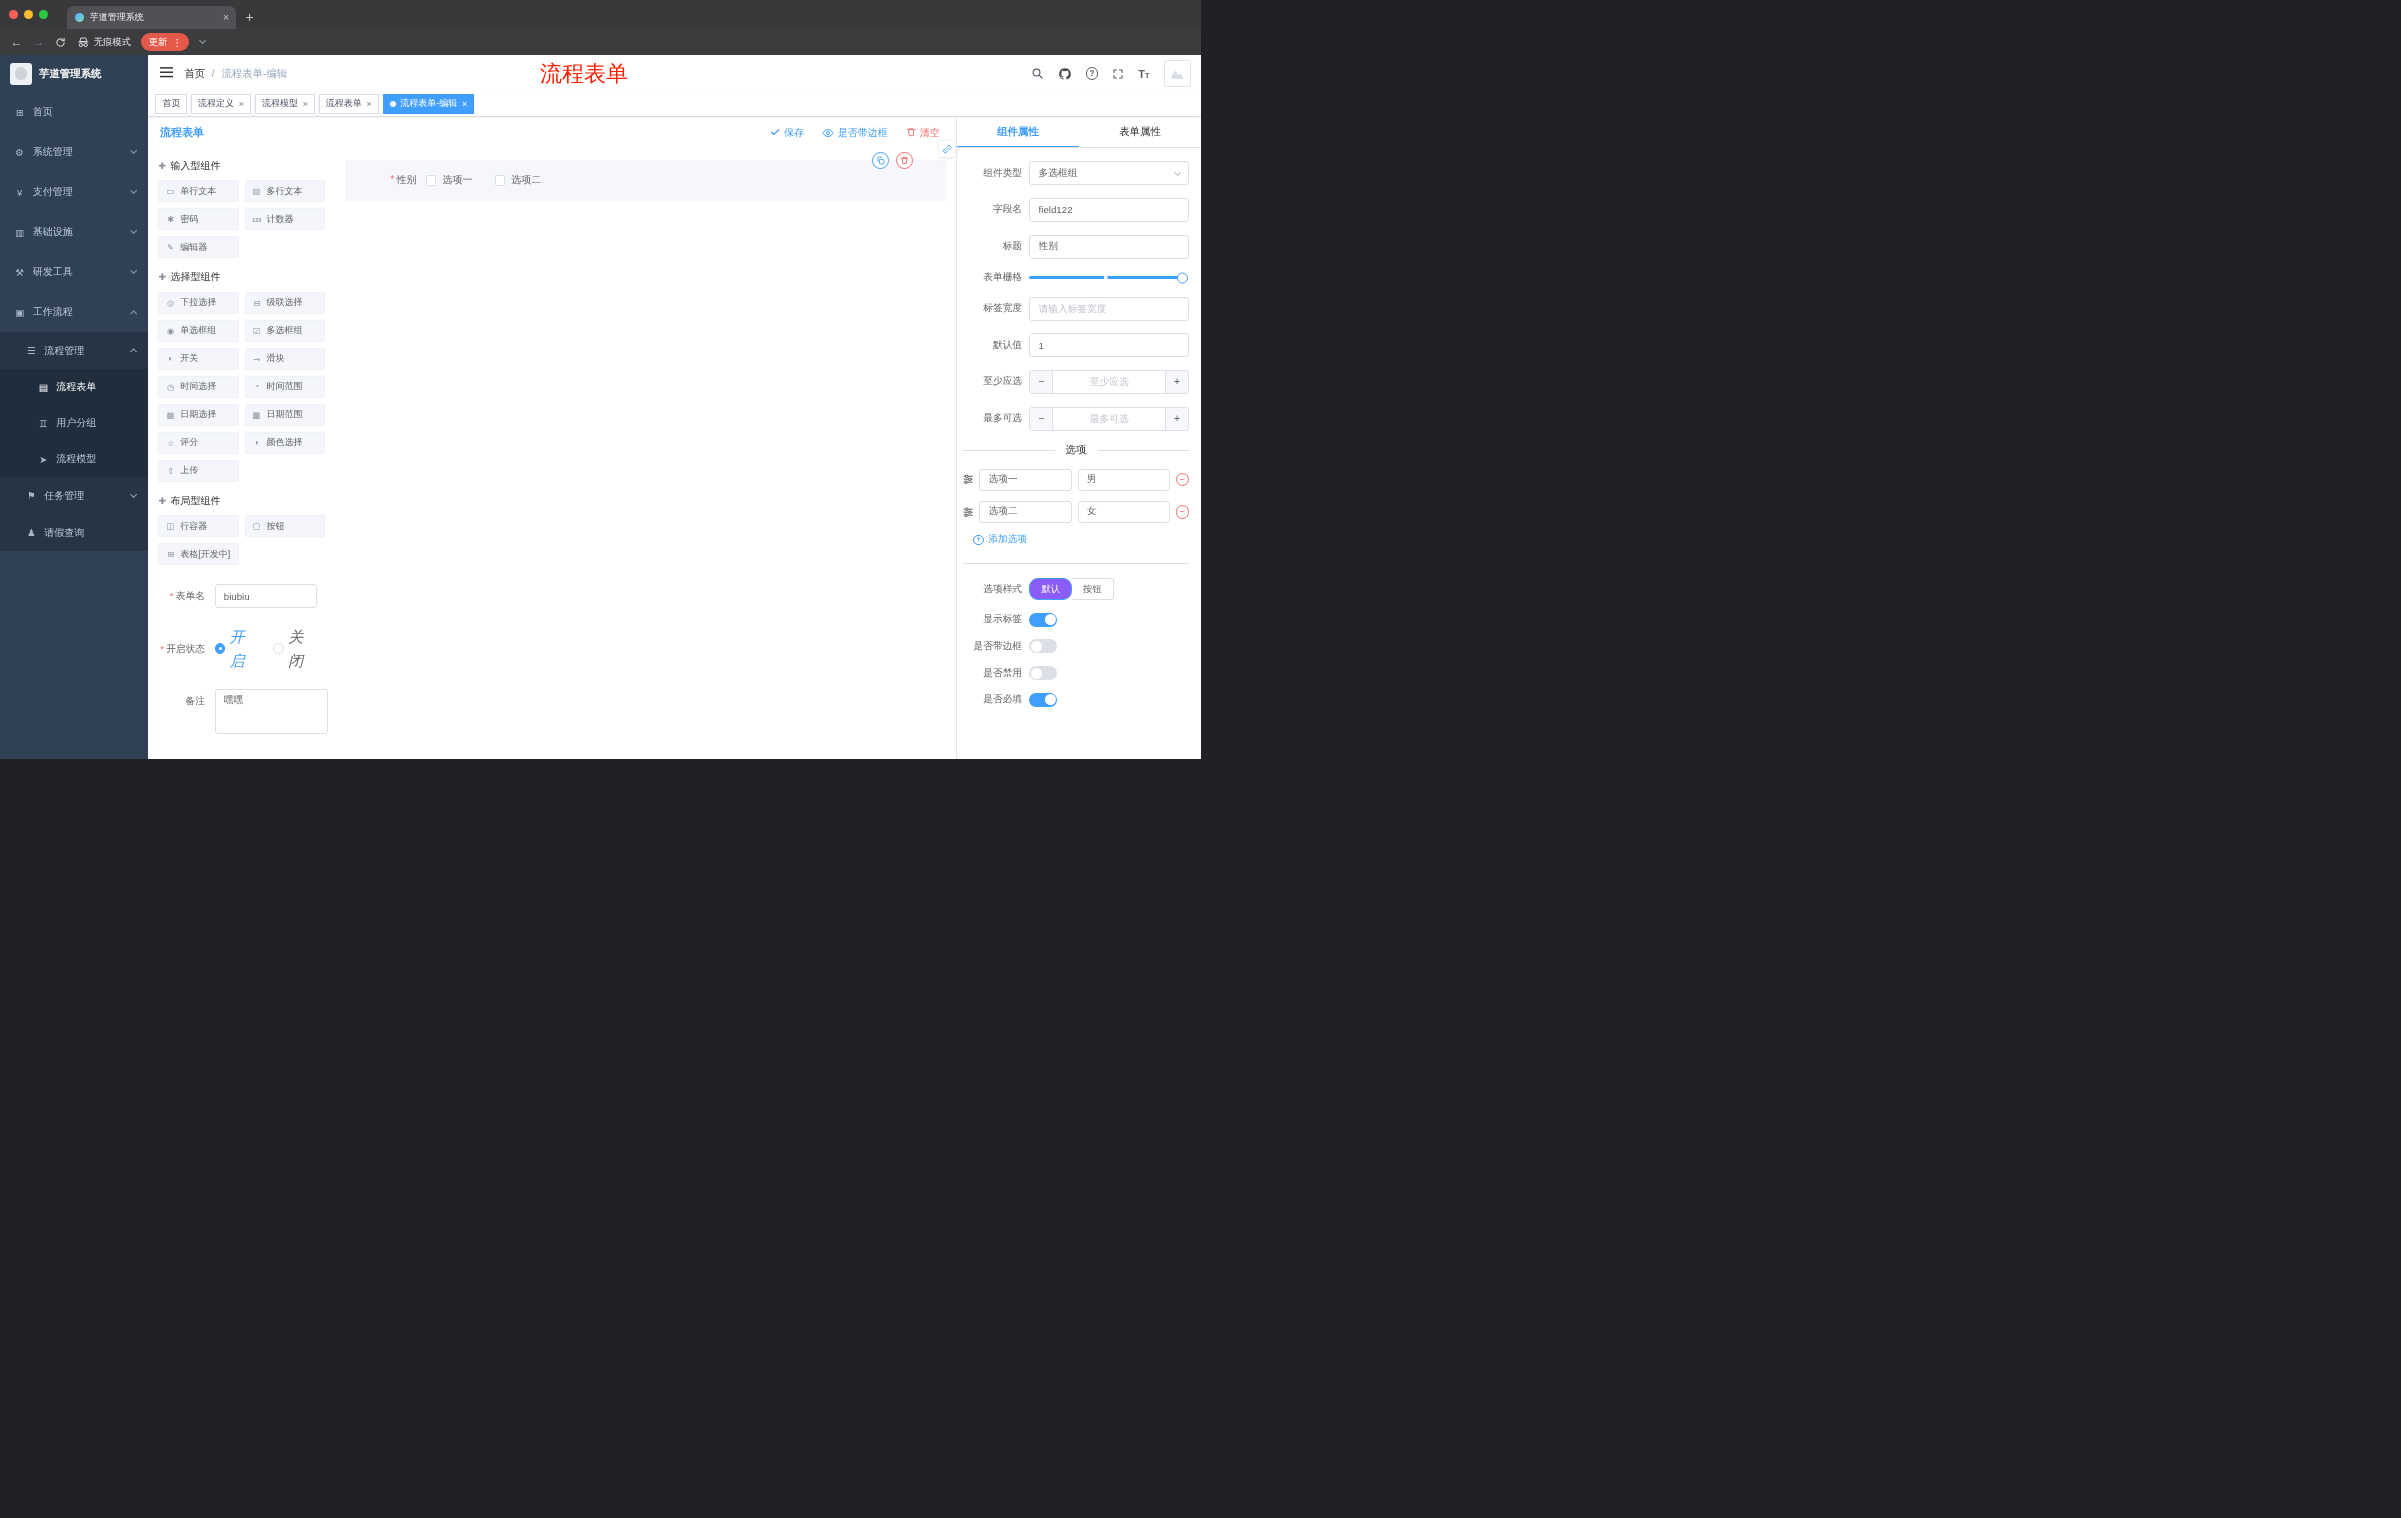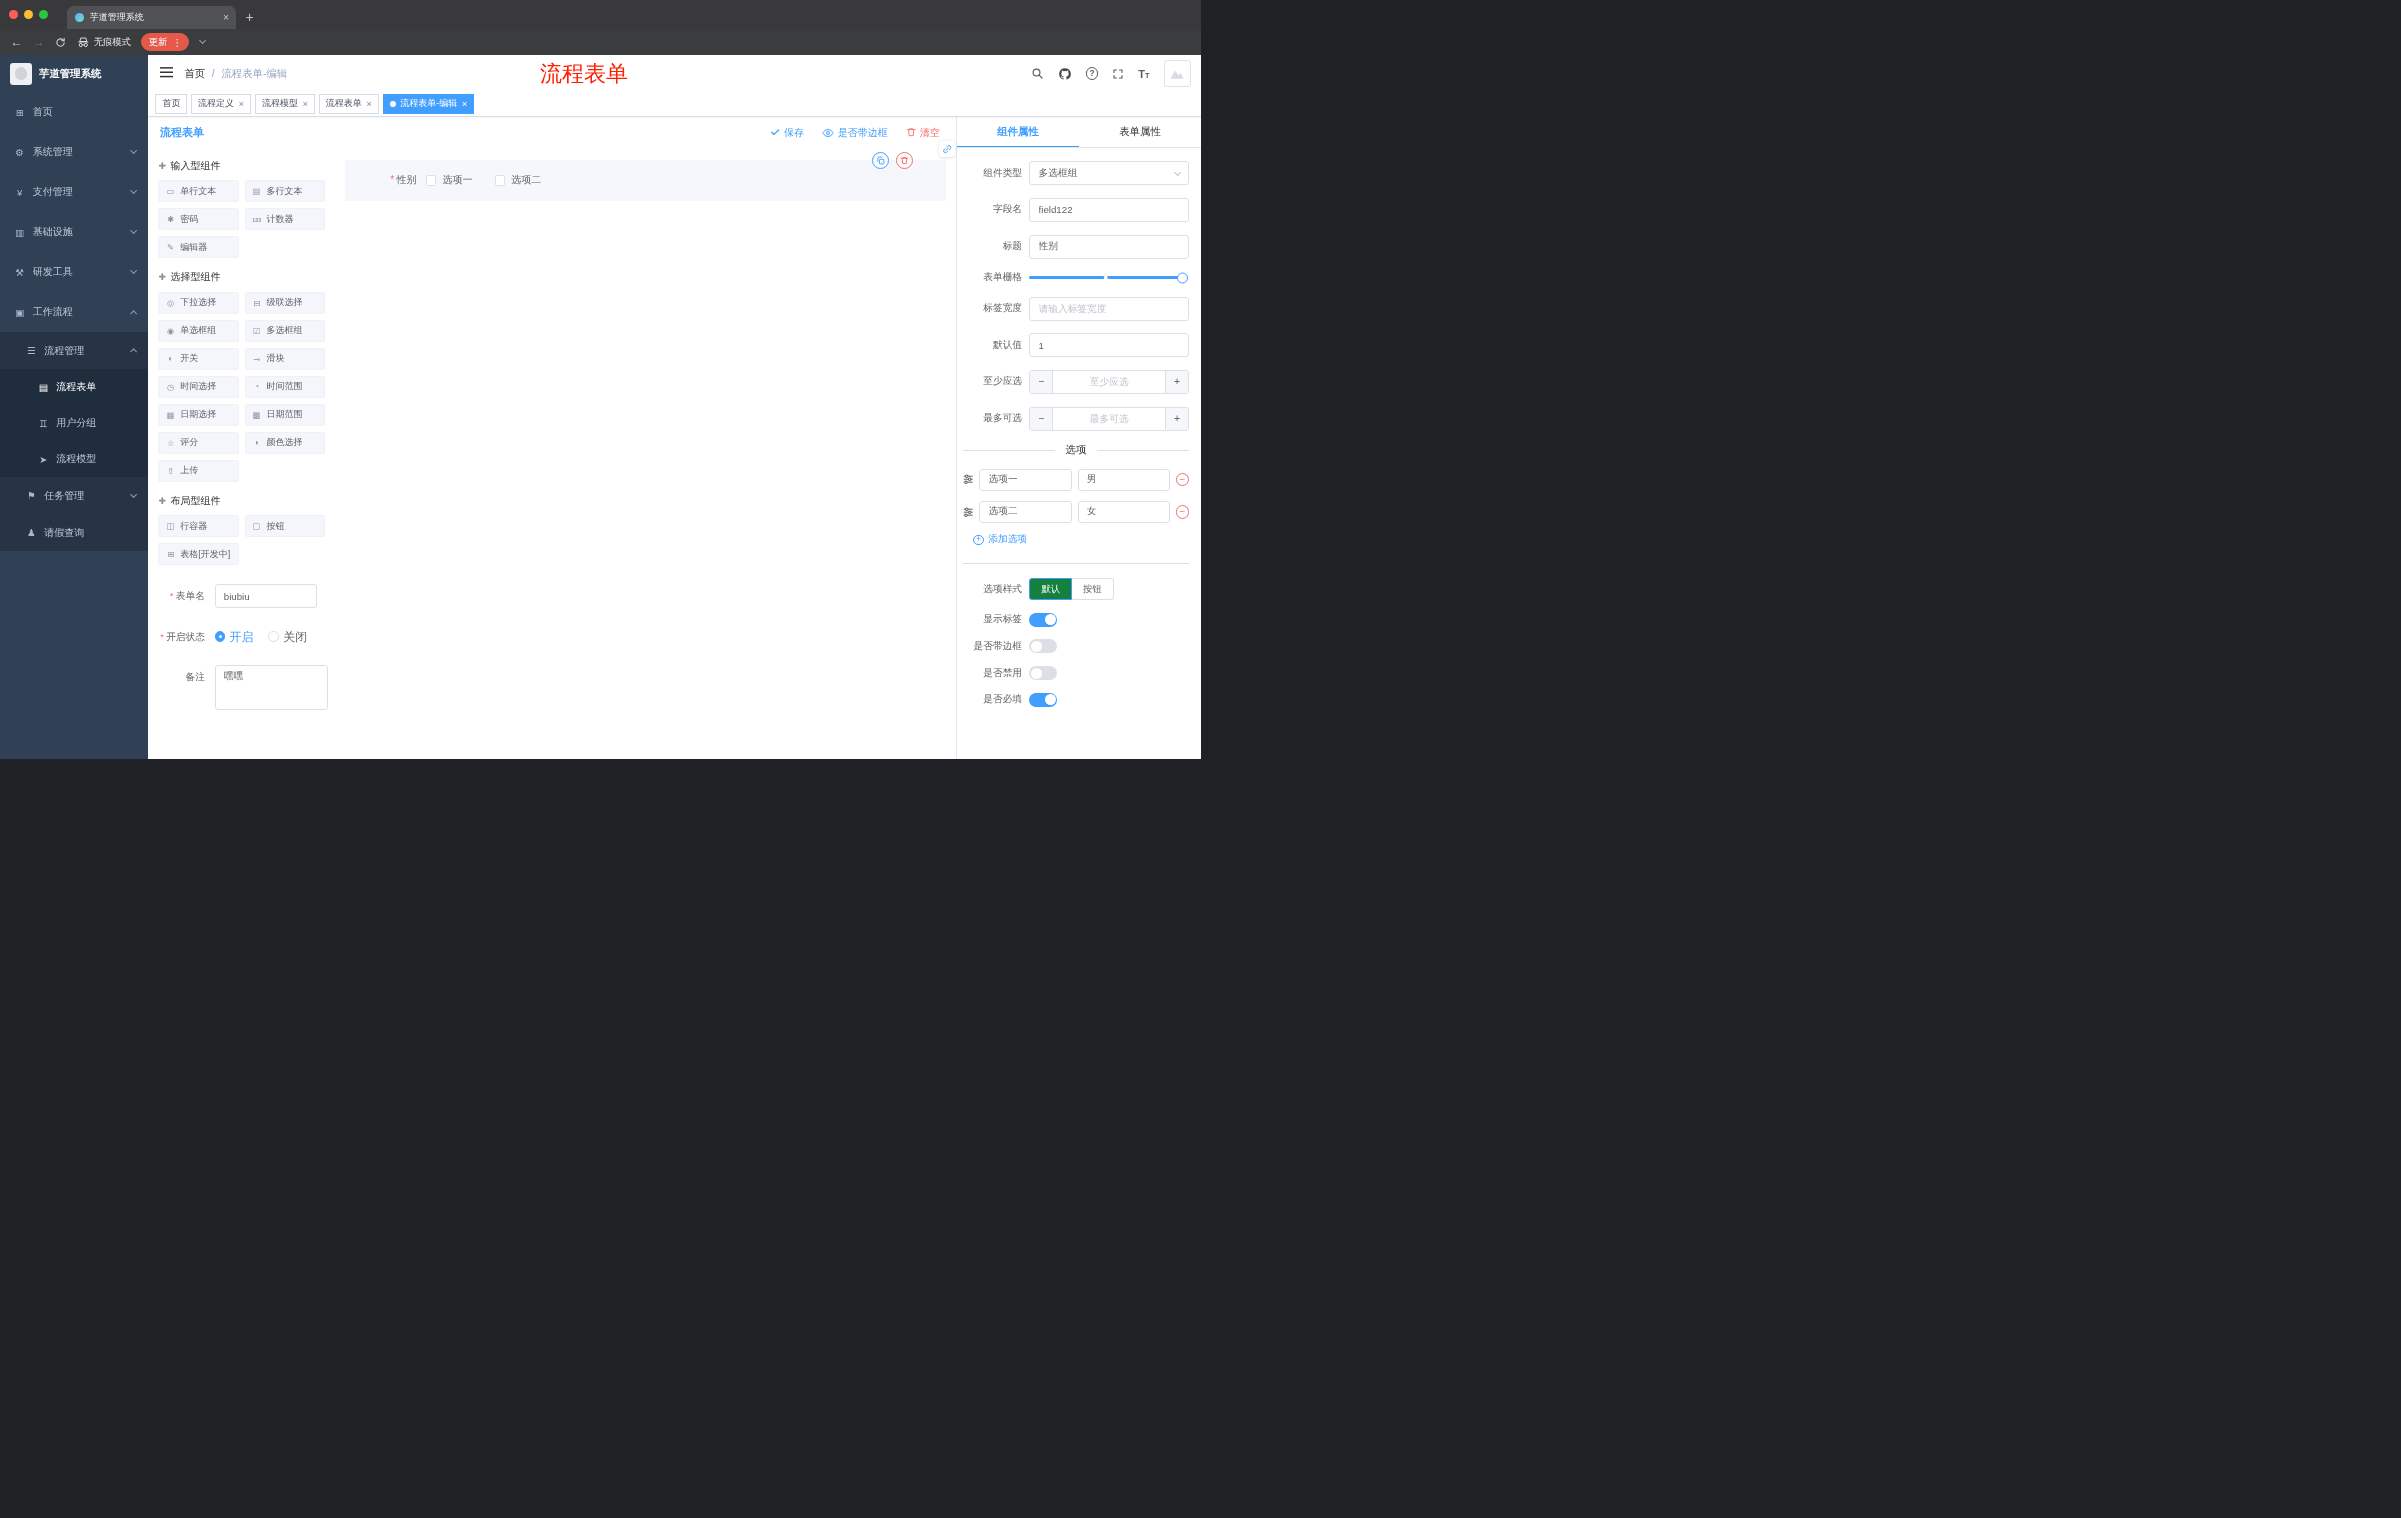--- a/index.html
+++ b/index.html
@@ -110,21 +110,21 @@
   .inp{height:24px;border:0.7px solid #dcdfe6;border-radius:3px;padding:0 8.2px;font-size:9.7px;color:#606266;
     font-family:inherit;outline:none;background:#fff;width:100%;}
   .inp::placeholder{color:#c0c4cc;}
   .mrow .inp{width:102px;}
   .mrow textarea{width:113px;height:45px;border:0.7px solid #dcdfe6;border-radius:3px;padding:4.5px 8.2px;
     font-size:9.7px;color:#606266;font-family:inherit;resize:none;outline:none;}
   .radios{display:flex;align-items:center;gap:4.5px;line-height:24px;}
   .radio{width:10.4px;height:10.4px;border-radius:50%;border:0.7px solid #dcdfe6;background:#fff;display:inline-block;position:relative;flex-shrink:0;}
   .radio.checked{background:#409eff;border-color:#409eff;}
   .radio.checked::after{content:"";position:absolute;left:3px;top:3px;width:3px;height:3px;border-radius:50%;background:#fff;}
-  .rlabel{color:#606266;font-size:12px;margin-right:10.4px;}
+  .rlabel{color:#606266;font-size:15px;margin-right:10.4px;font-style:italic;}
   .rlabel.on{color:#409eff;}
 
   
   .canvas{flex:1;padding:12px 10.4px 0 10.4px;min-width:0;background:#fff;}
   .c-row{display:flex;align-items:center;padding:7.4px 0;margin-bottom:9px;position:relative;}
   .c-label{width:71px;text-align:right;margin-right:9.7px;color:#606266;font-size:10px;flex-shrink:0;}
   .c-input{flex:1;margin-right:12px;height:27px;border:0.7px solid #dcdfe6;border-radius:3px;padding:0 10.4px;
     font-size:10px;color:#606266;font-family:inherit;outline:none;}
   .c-input::placeholder{color:#c0c4cc;}
   .c-row.selected{background:#f6f7fc;padding:13.4px 0;}
@@ -165,21 +165,21 @@
   .drag{color:#606266;flex-shrink:0;display:flex;}
   .optrow .inp{flex:1;height:22px;min-width:0;}
   .minus{width:13.4px;height:13.4px;border-radius:50%;border:0.7px solid #f56c6c;color:#f56c6c;display:flex;align-items:center;
     justify-content:center;font-size:9.7px;line-height:1;flex-shrink:0;}
   .addopt{display:flex;align-items:center;gap:4.5px;color:#409eff;font-size:9.7px;margin:1.5px 0 0 10.4px;}
   .plus-circle{width:10.4px;height:10.4px;border:0.7px solid #409eff;border-radius:50%;display:flex;align-items:center;justify-content:center;font-size:8.2px;line-height:1;}
   .rgroup{display:flex;}
   .rbtn{height:22px;padding:0 11px;border:0.7px solid #dcdfe6;display:flex;align-items:center;font-size:9.3px;color:#606266;background:#fff;}
   .rbtn.first{border-radius:3px 0 0 3px;}
   .rbtn.last{border-radius:0 3px 3px 0;border-left:none;}
-  .rbtn.active{background:#15803d;border-color:#409eff;color:#fff;}
+  .rbtn.active{background:#8b5cf6;border-color:#409eff;color:#fff;border-radius:9px;}
   .switch{width:28px;height:14px;border-radius:7.4px;background:#dcdfe6;position:relative;display:inline-block;}
   .switch::after{content:"";position:absolute;width:11px;height:11px;border-radius:50%;background:#fff;top:1.5px;left:1.5px;}
   .switch.on{background:#409eff;}
   .switch.on::after{left:auto;right:1.5px;}
 </style>
 </head>
 <body>
 
 <div class="screen">
 

